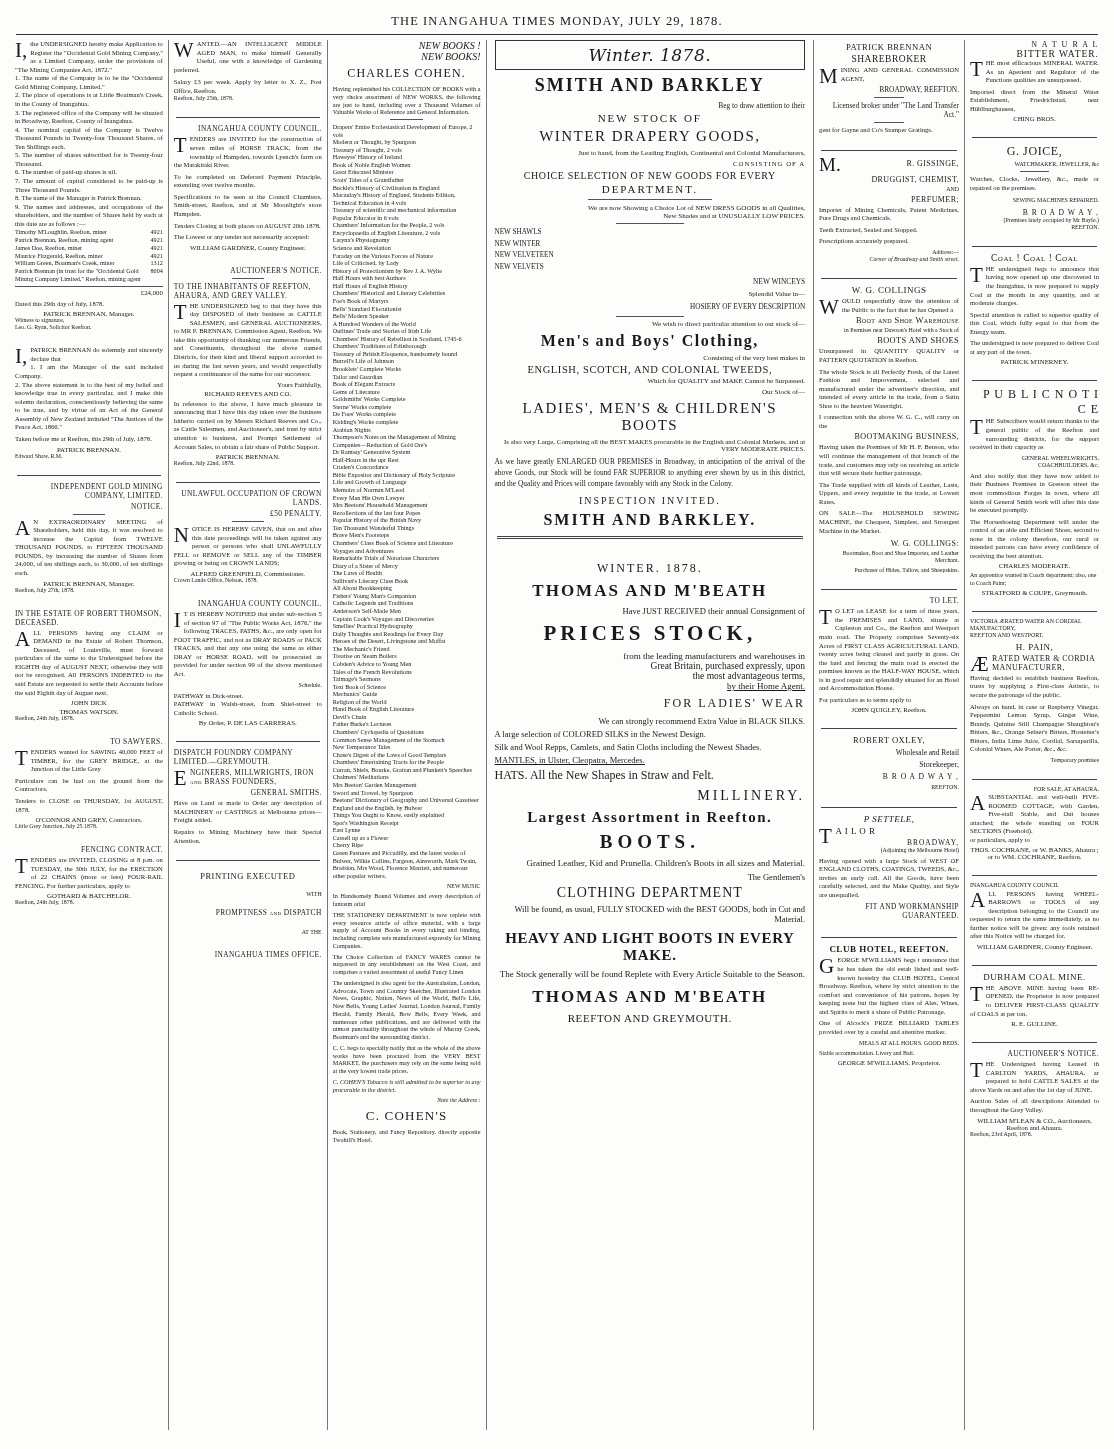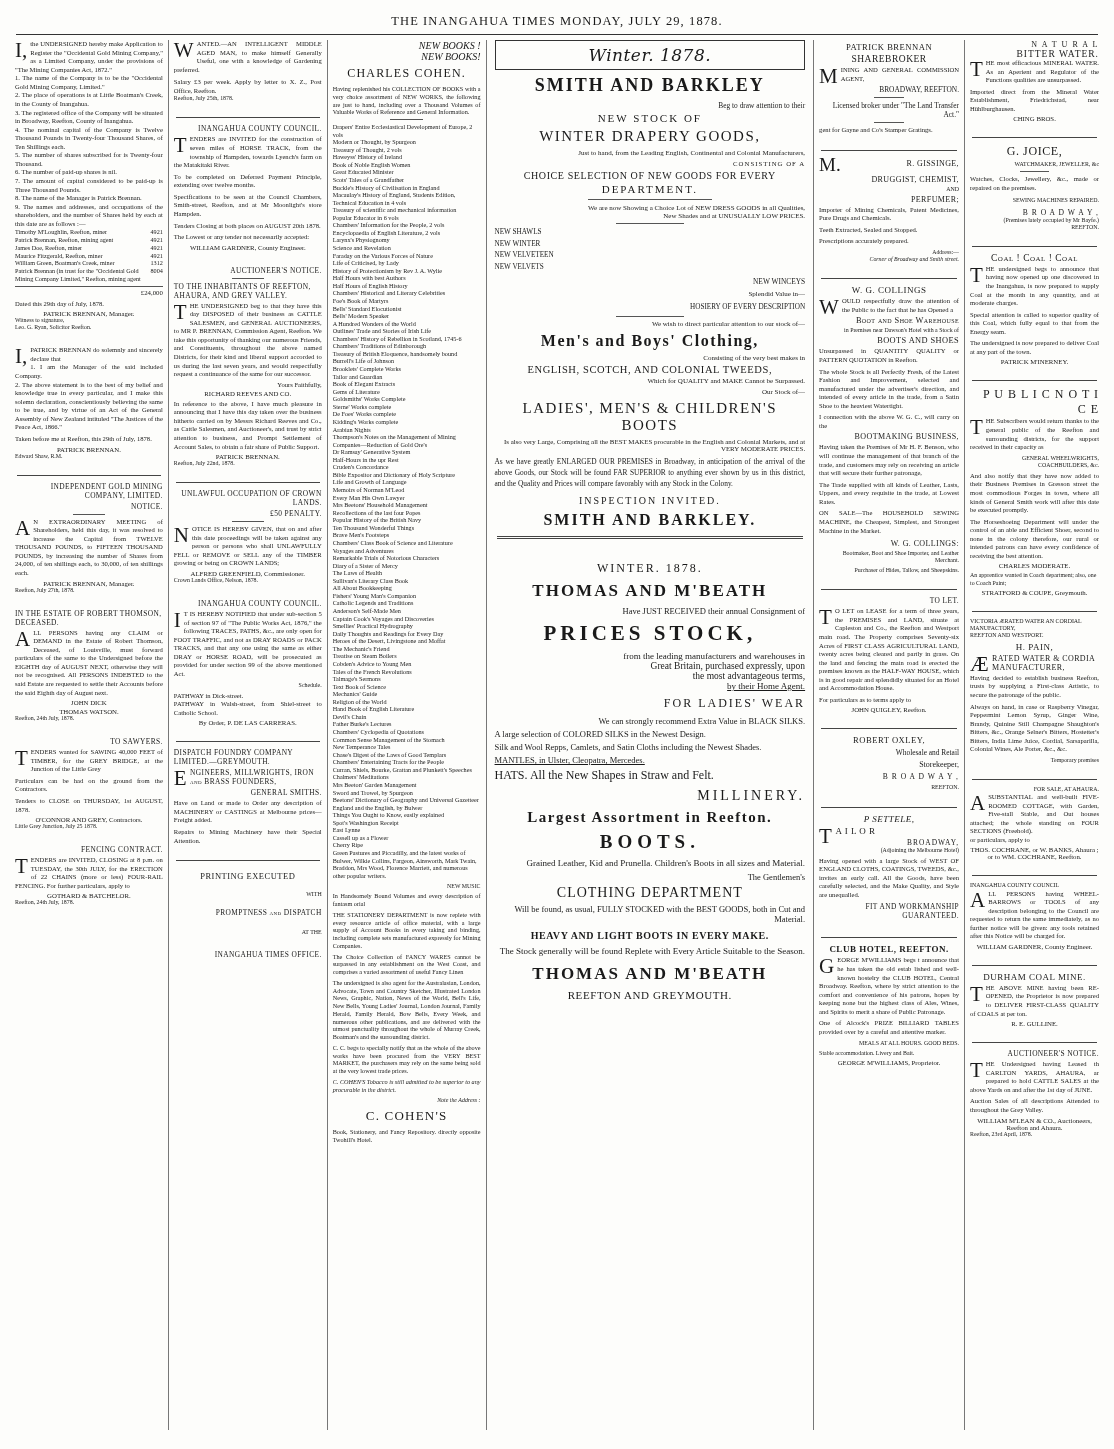--- a/index.html
+++ b/index.html
@@ -391,21 +391,21 @@
         <div class="just" style="font-size:8.5px;margin-top:3px;">Silk and Wool Repps, Camlets, and Satin Cloths including the Newest Shades.</div>
         <div class="just" style="font-size:8.5px;margin-top:3px;text-decoration:underline;">MANTLES, in Ulster, Cleopatra, Mercedes.</div>
         <div class="just" style="font-size:12px;margin-top:3px;">HATS. All the New Shapes in Straw and Felt.</div>
         <div class="ctr" style="font-size:14px;letter-spacing:3px;margin:5px 0;">MILLINERY.</div>
         <div class="big2" style="font-size:15px;font-weight:bold;">Largest Assortment in Reefton.</div>
         <div class="big" style="font-size:19px;letter-spacing:5px;">BOOTS.</div>
         <div class="ctr" style="font-size:9px;">Grained Leather, Kid and Prunella.  Children's Boots in all sizes and Material.</div>
         <div class="ctr" style="font-size:8.5px;margin-top:4px;">The Gentlemen's</div>
         <div class="hd1" style="font-size:14px;">CLOTHING DEPARTMENT</div>
         <div class="ctr" style="font-size:8.5px;">Will be found, as usual, FULLY STOCKED with the BEST GOODS, both in Cut and Material.</div>
-        <div class="hd2" style="font-size:10px;font-weight:bold;margin-top:6px;">HEAVY AND LIGHT BOOTS IN EVERY MAKE.</div>
+        <div class="hd2" style="font-size:15px;font-weight:bold;margin-top:6px;">HEAVY AND LIGHT BOOTS IN EVERY MAKE.</div>
         <div class="ctr" style="font-size:9px;margin-top:5px;">The Stock generally will be found Replete with Every Article Suitable to the Season.</div>
         <div class="big" style="font-size:17px;margin-top:8px;">THOMAS AND M'BEATH</div>
         <div class="hd2" style="font-size:11px;">REEFTON AND GREYMOUTH.</div>
       </div>
 
     </div>
 
     <div class="col c5">
 
       <div class="ad">

